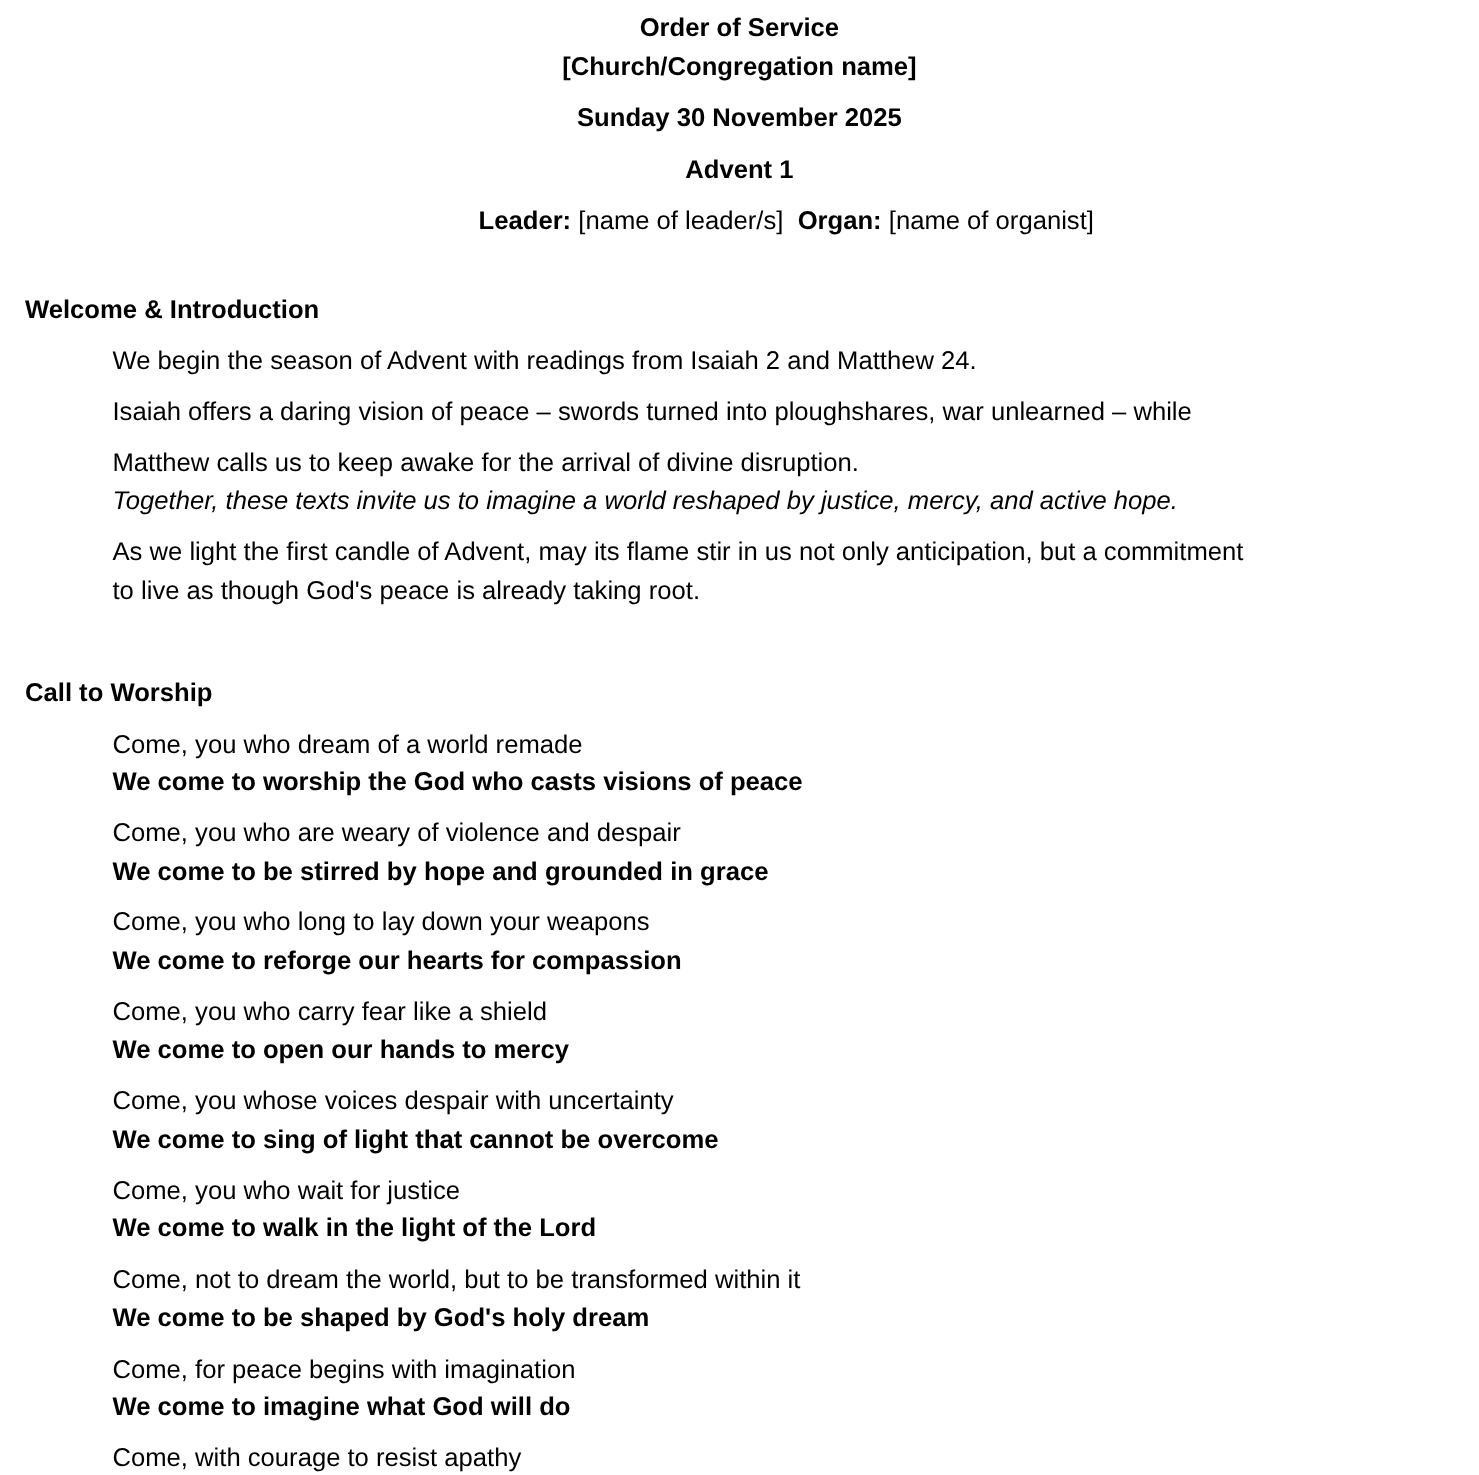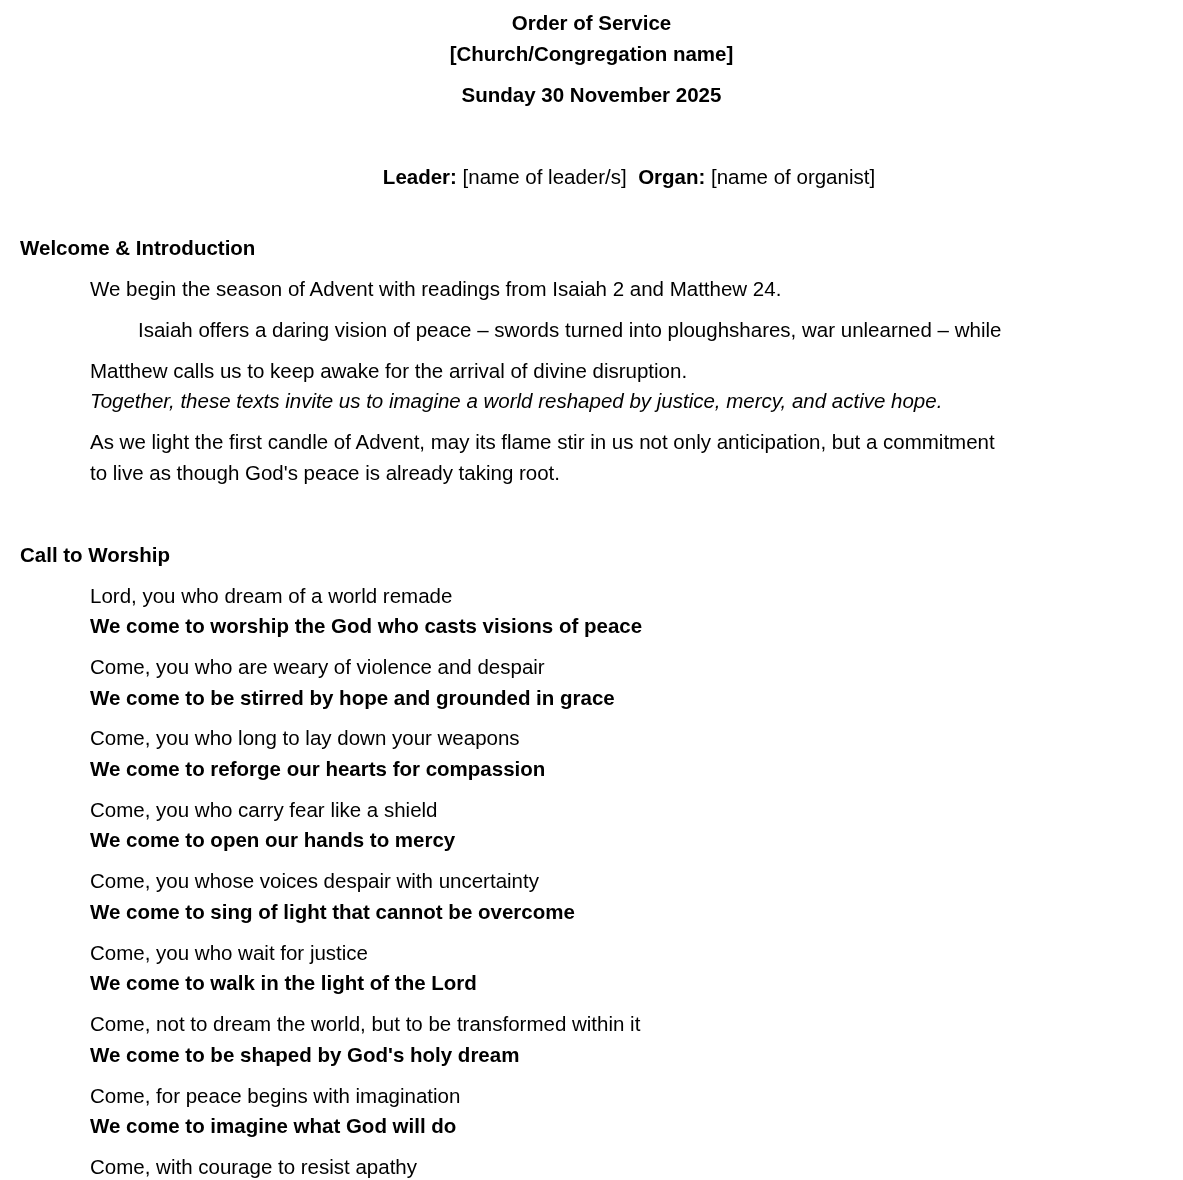--- a/index.html
+++ b/index.html
@@ -57,35 +57,36 @@
     }
   </style>
 </head>
 <body>
 
 <div class="page">
 
   <div class="line center title-line" style="top:8px;">Order of Service</div>
   <div class="line center title-line" style="top:39px;">[Church/Congregation name]</div>
   <div class="line center title-line" style="top:80px;">Sunday 30 November 2025</div>
+  <div class="line center title-line" style="top:121px;">Advent 1</div>
   <div class="line leader-line" style="top:162px;">
     <span class="label">Leader:</span><span> [name of leader/s]</span>&nbsp;&nbsp;<span class="label">Organ:</span><span> [name of organist]</span>
   </div>
 
   <div class="line heading" style="top:233px;">Welcome &amp; Introduction</div>
   <div class="line indent" style="top:274px;">We begin the season of Advent with readings from Isaiah 2 and Matthew 24.</div>
-  <div class="line indent" style="top:315px;margin-left:48px;">Isaiah offers a daring vision of peace – swords turned into ploughshares, war unlearned – while</div>
+  <div class="line indent" style="top:315px;">Isaiah offers a daring vision of peace – swords turned into ploughshares, war unlearned – while</div>
   <div class="line indent" style="top:356px;">Matthew calls us to keep awake for the arrival of divine disruption.</div>
   <div class="line indent" style="top:386px;font-style:italic;">Together, these texts invite us to imagine a world reshaped by justice, mercy, and active hope.</div>
   <div class="line indent" style="top:427px;">As we light the first candle of Advent, may its flame stir in us not only anticipation, but a commitment</div>
   <div class="line indent" style="top:458px;">to live as though God's peace is already taking root.</div>
 
   <div class="line heading" style="top:540px;">Call to Worship</div>
 
-  <div class="line indent" style="top:581px;">Lord, you who dream of a world remade</div>
+  <div class="line indent" style="top:581px;">Come, you who dream of a world remade</div>
   <div class="line indent bold" style="top:611px;">We come to worship the God who casts visions of peace</div>
 
   <div class="line indent" style="top:652px;">Come, you who are weary of violence and despair</div>
   <div class="line indent bold" style="top:683px;">We come to be stirred by hope and grounded in grace</div>
 
   <div class="line indent" style="top:723px;">Come, you who long to lay down your weapons</div>
   <div class="line indent bold" style="top:754px;">We come to reforge our hearts for compassion</div>
 
   <div class="line indent" style="top:795px;">Come, you who carry fear like a shield</div>
   <div class="line indent bold" style="top:825px;">We come to open our hands to mercy</div>

